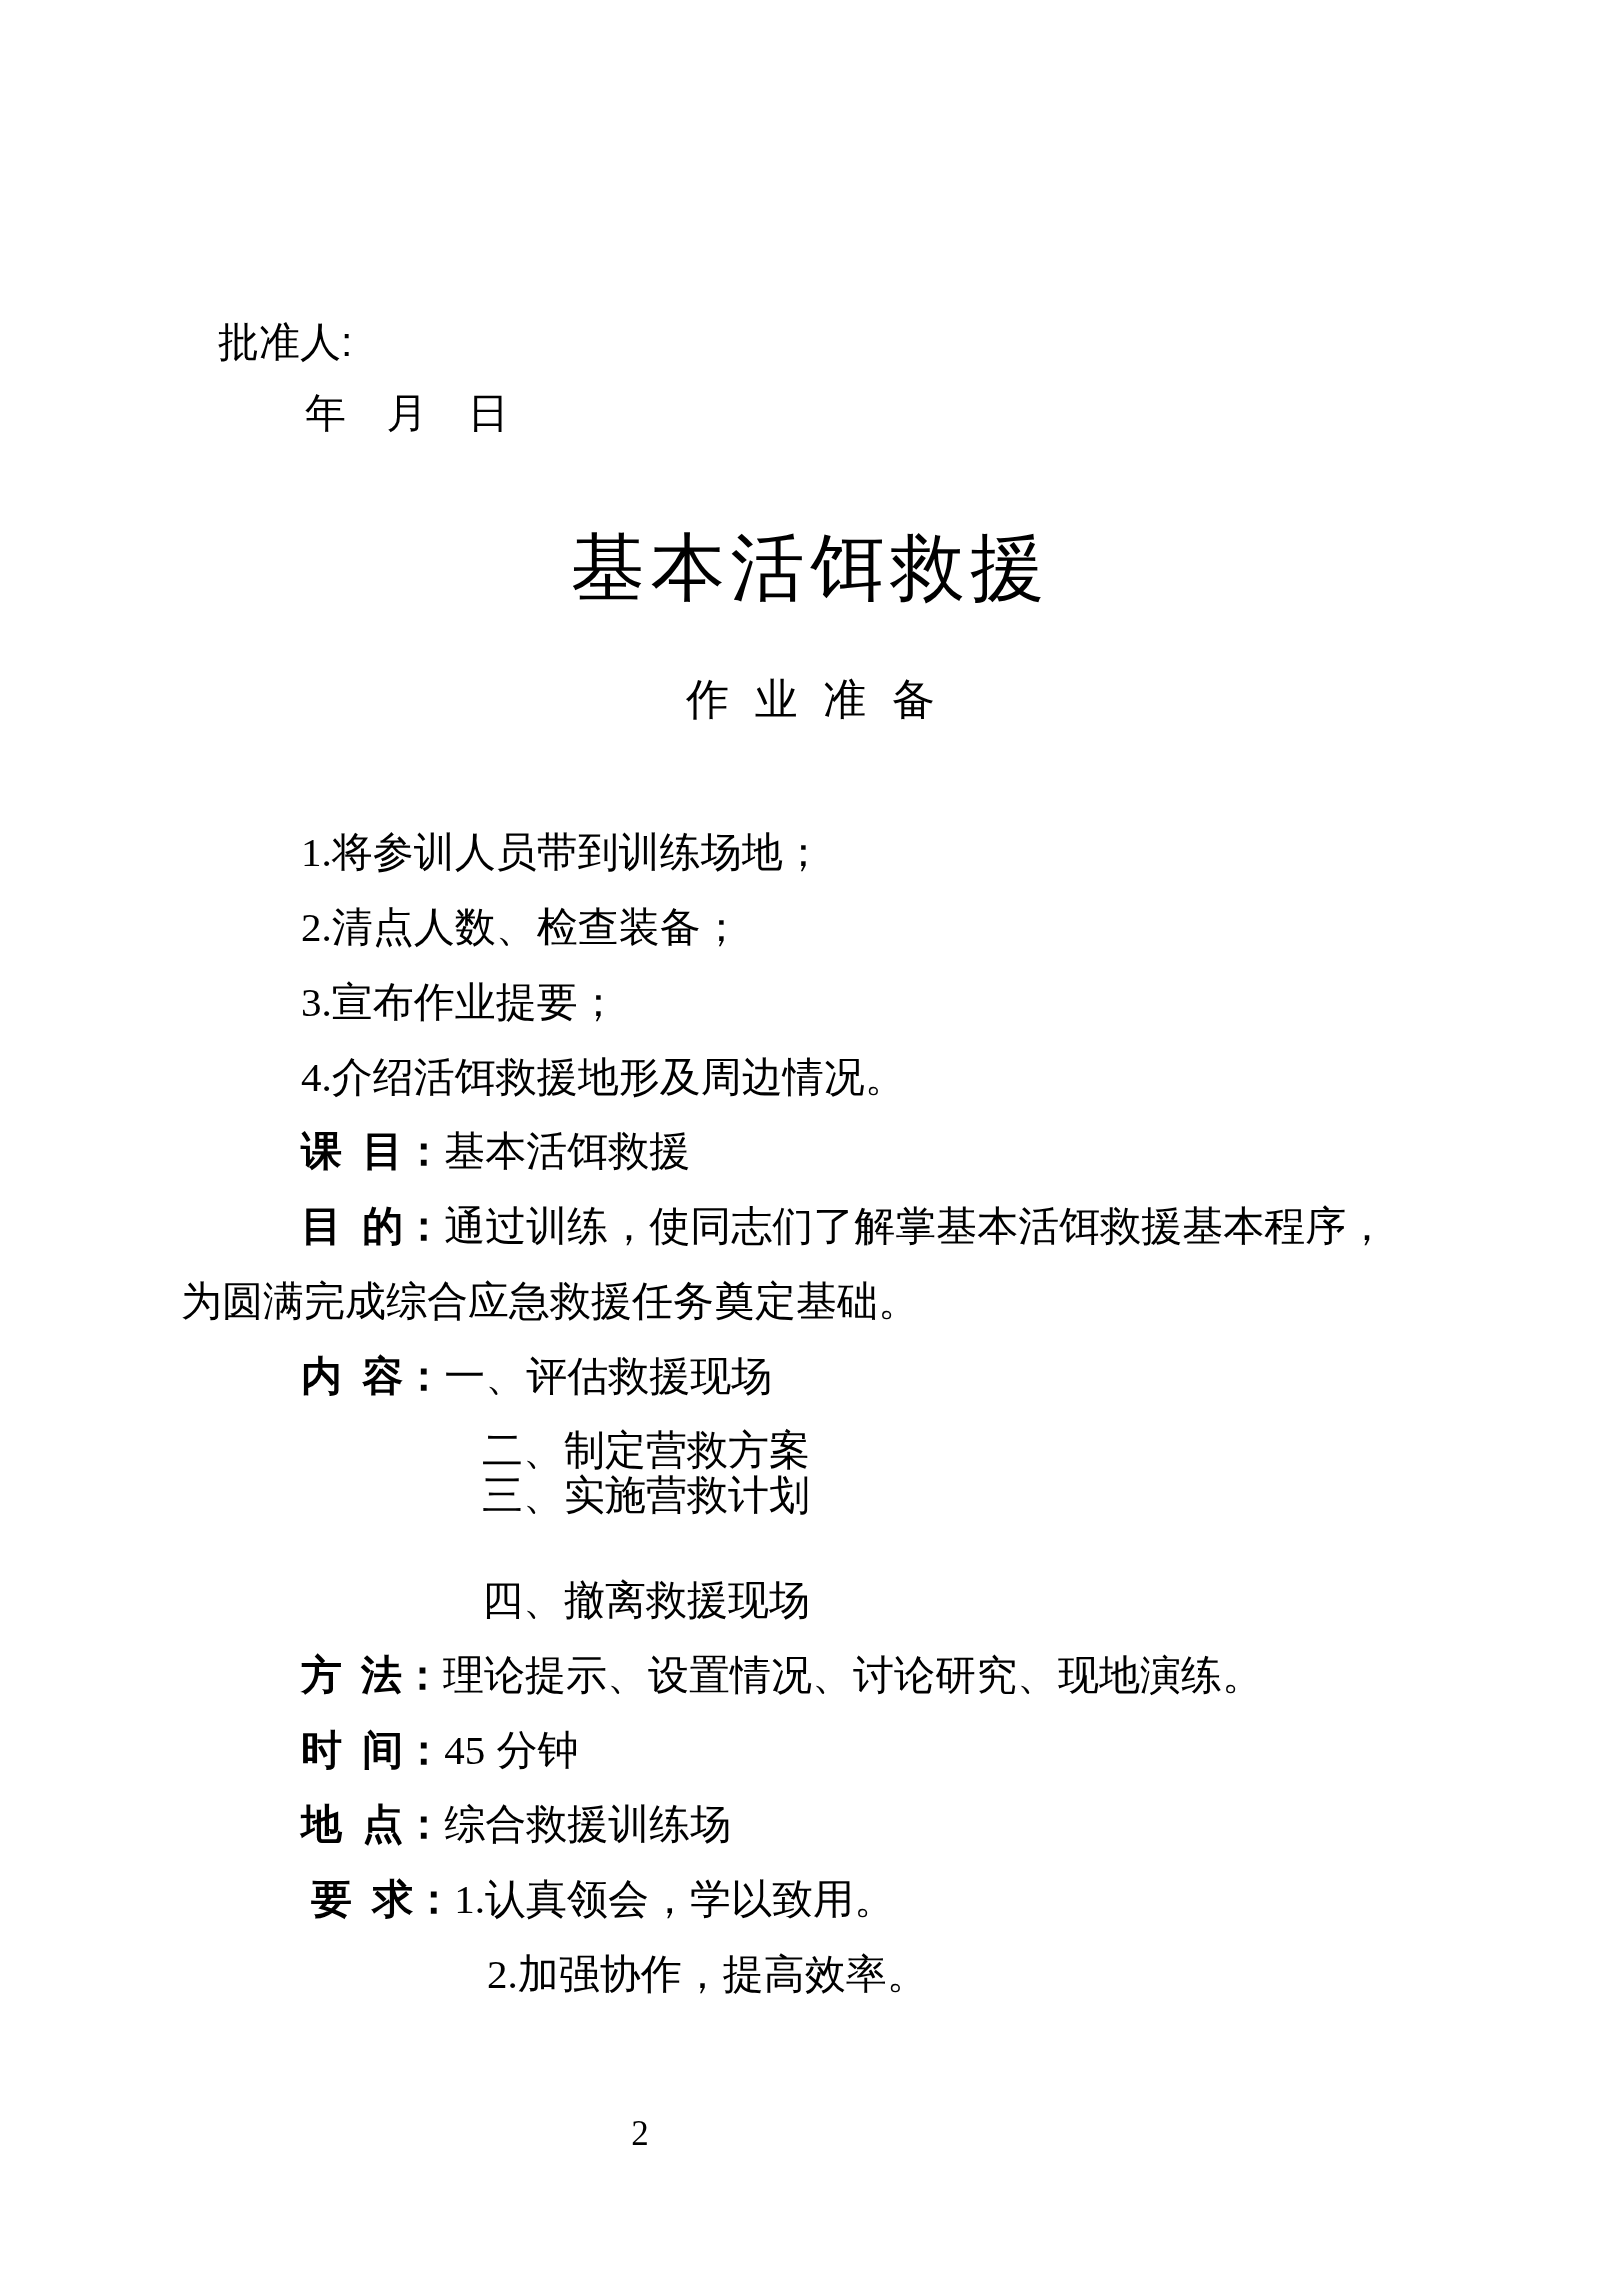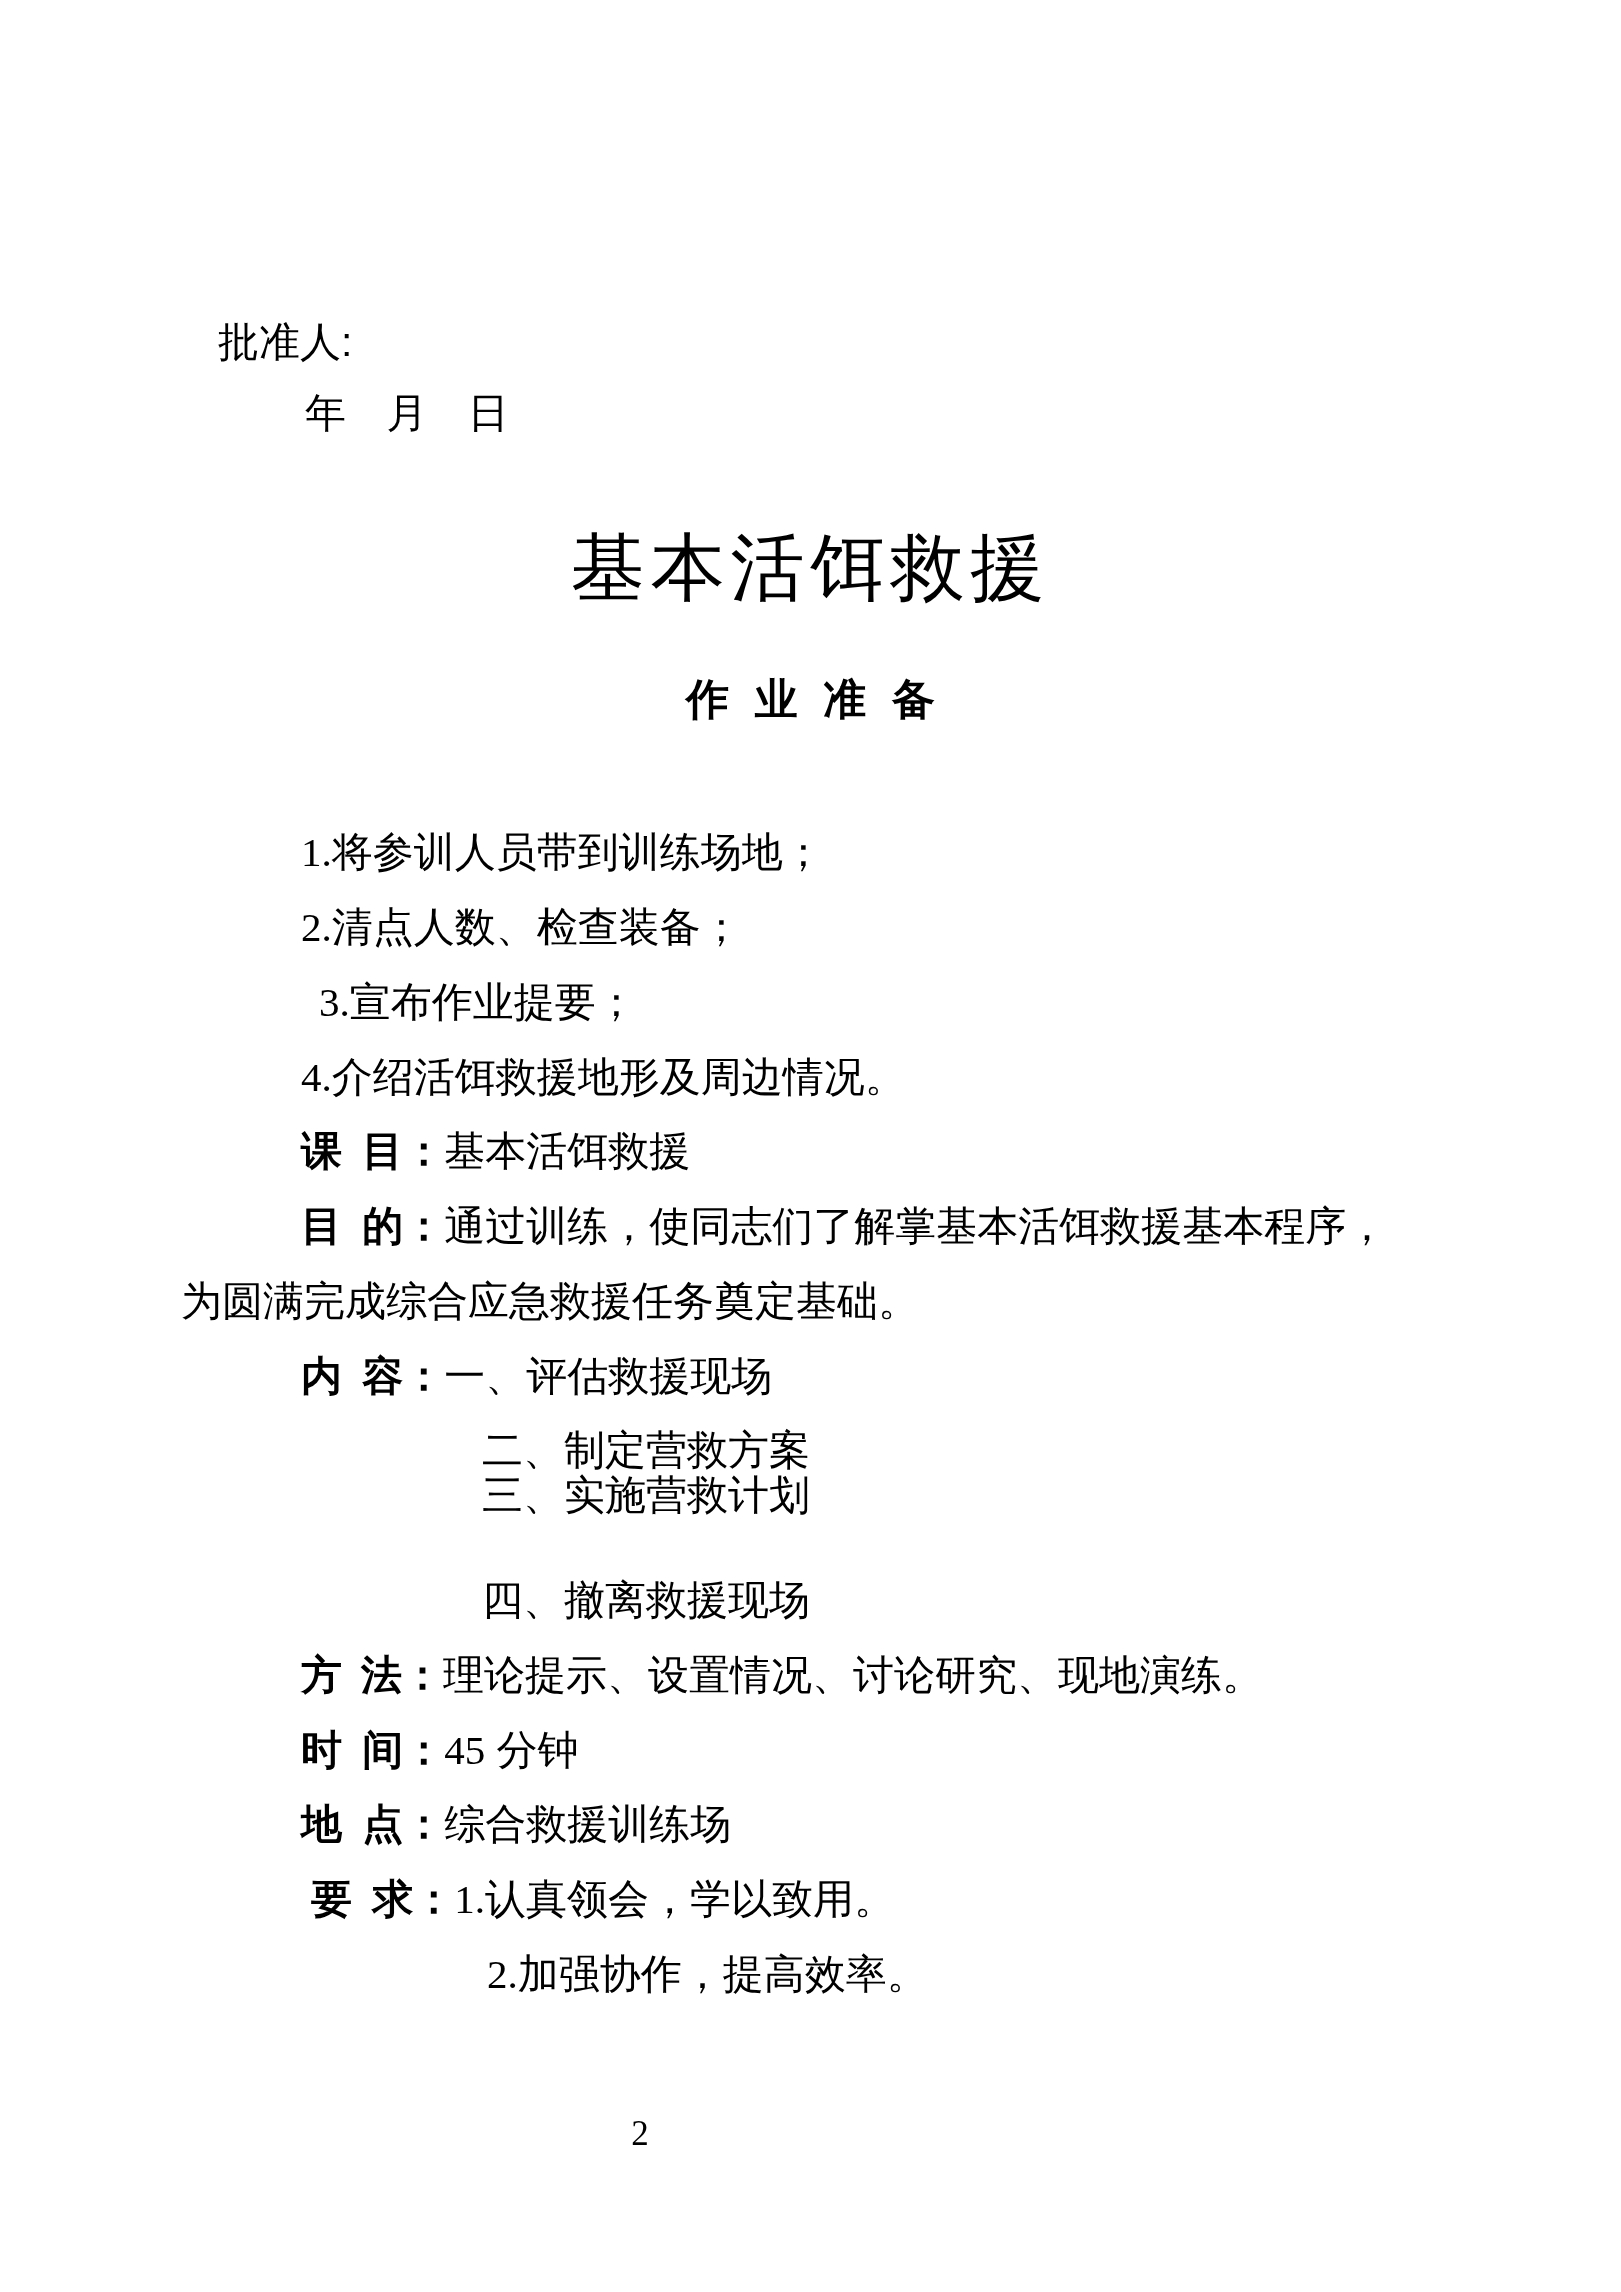--- a/index.html
+++ b/index.html
@@ -32,21 +32,20 @@
     text-align:center;
     font-size:74px;
     letter-spacing:5.9px;
     font-weight:normal;
   }
   .doc-subtitle{
     left:0; right:0;
     text-align:center;
     font-size:43px;
     word-spacing:13.7px;
-    font-weight:bold;
   }
   .approver{ word-spacing:3.9px; }
   .dateline{ word-spacing:29px; }
   .pagenum{
     font-family:"Liberation Serif","DejaVu Serif",serif;
     font-size:35px;
     text-align:center;
     width:98px;
   }
 </style>
@@ -68,21 +67,21 @@
   </div>
 
   <div class="line doc-subtitle" style="top:676px;">
     <span>作 业 准 备</span>
   </div>
 
   <div class="line" style="top:830px; left:301px;"><span class="num">1.</span><span>将参训人员带到训练场地；</span></div>
 
   <div class="line" style="top:905px; left:301px;"><span class="num">2.</span><span>清点人数、检查装备；</span></div>
 
-  <div class="line" style="top:980px; left:319px;"><span class="num">3.</span><span>宣布作业提要；</span></div>
+  <div class="line" style="top:980px; left:301px;"><span class="num">3.</span><span>宣布作业提要；</span></div>
 
   <div class="line" style="top:1055px; left:301px;"><span class="num">4.</span><span>介绍活饵救援地形及周边情况。</span></div>
 
   <div class="line" style="top:1204px; left:301px;"><span class="label">目 的：</span><span>通过训练，使同志们了解掌基本活饵救援基本程序，</span></div>
 
   <div class="line" style="top:1129px; left:301px;"><span class="label">课 目：</span><span>基本活饵救援</span></div>
 
   <div class="line" style="top:1354px; left:301px;"><span class="label">内 容：</span><span>一、评估救援现场</span></div>
 
   <div class="line" style="top:1279px; left:181px;"><span>为圆满完成综合应急救援任务奠定基础。</span></div>

